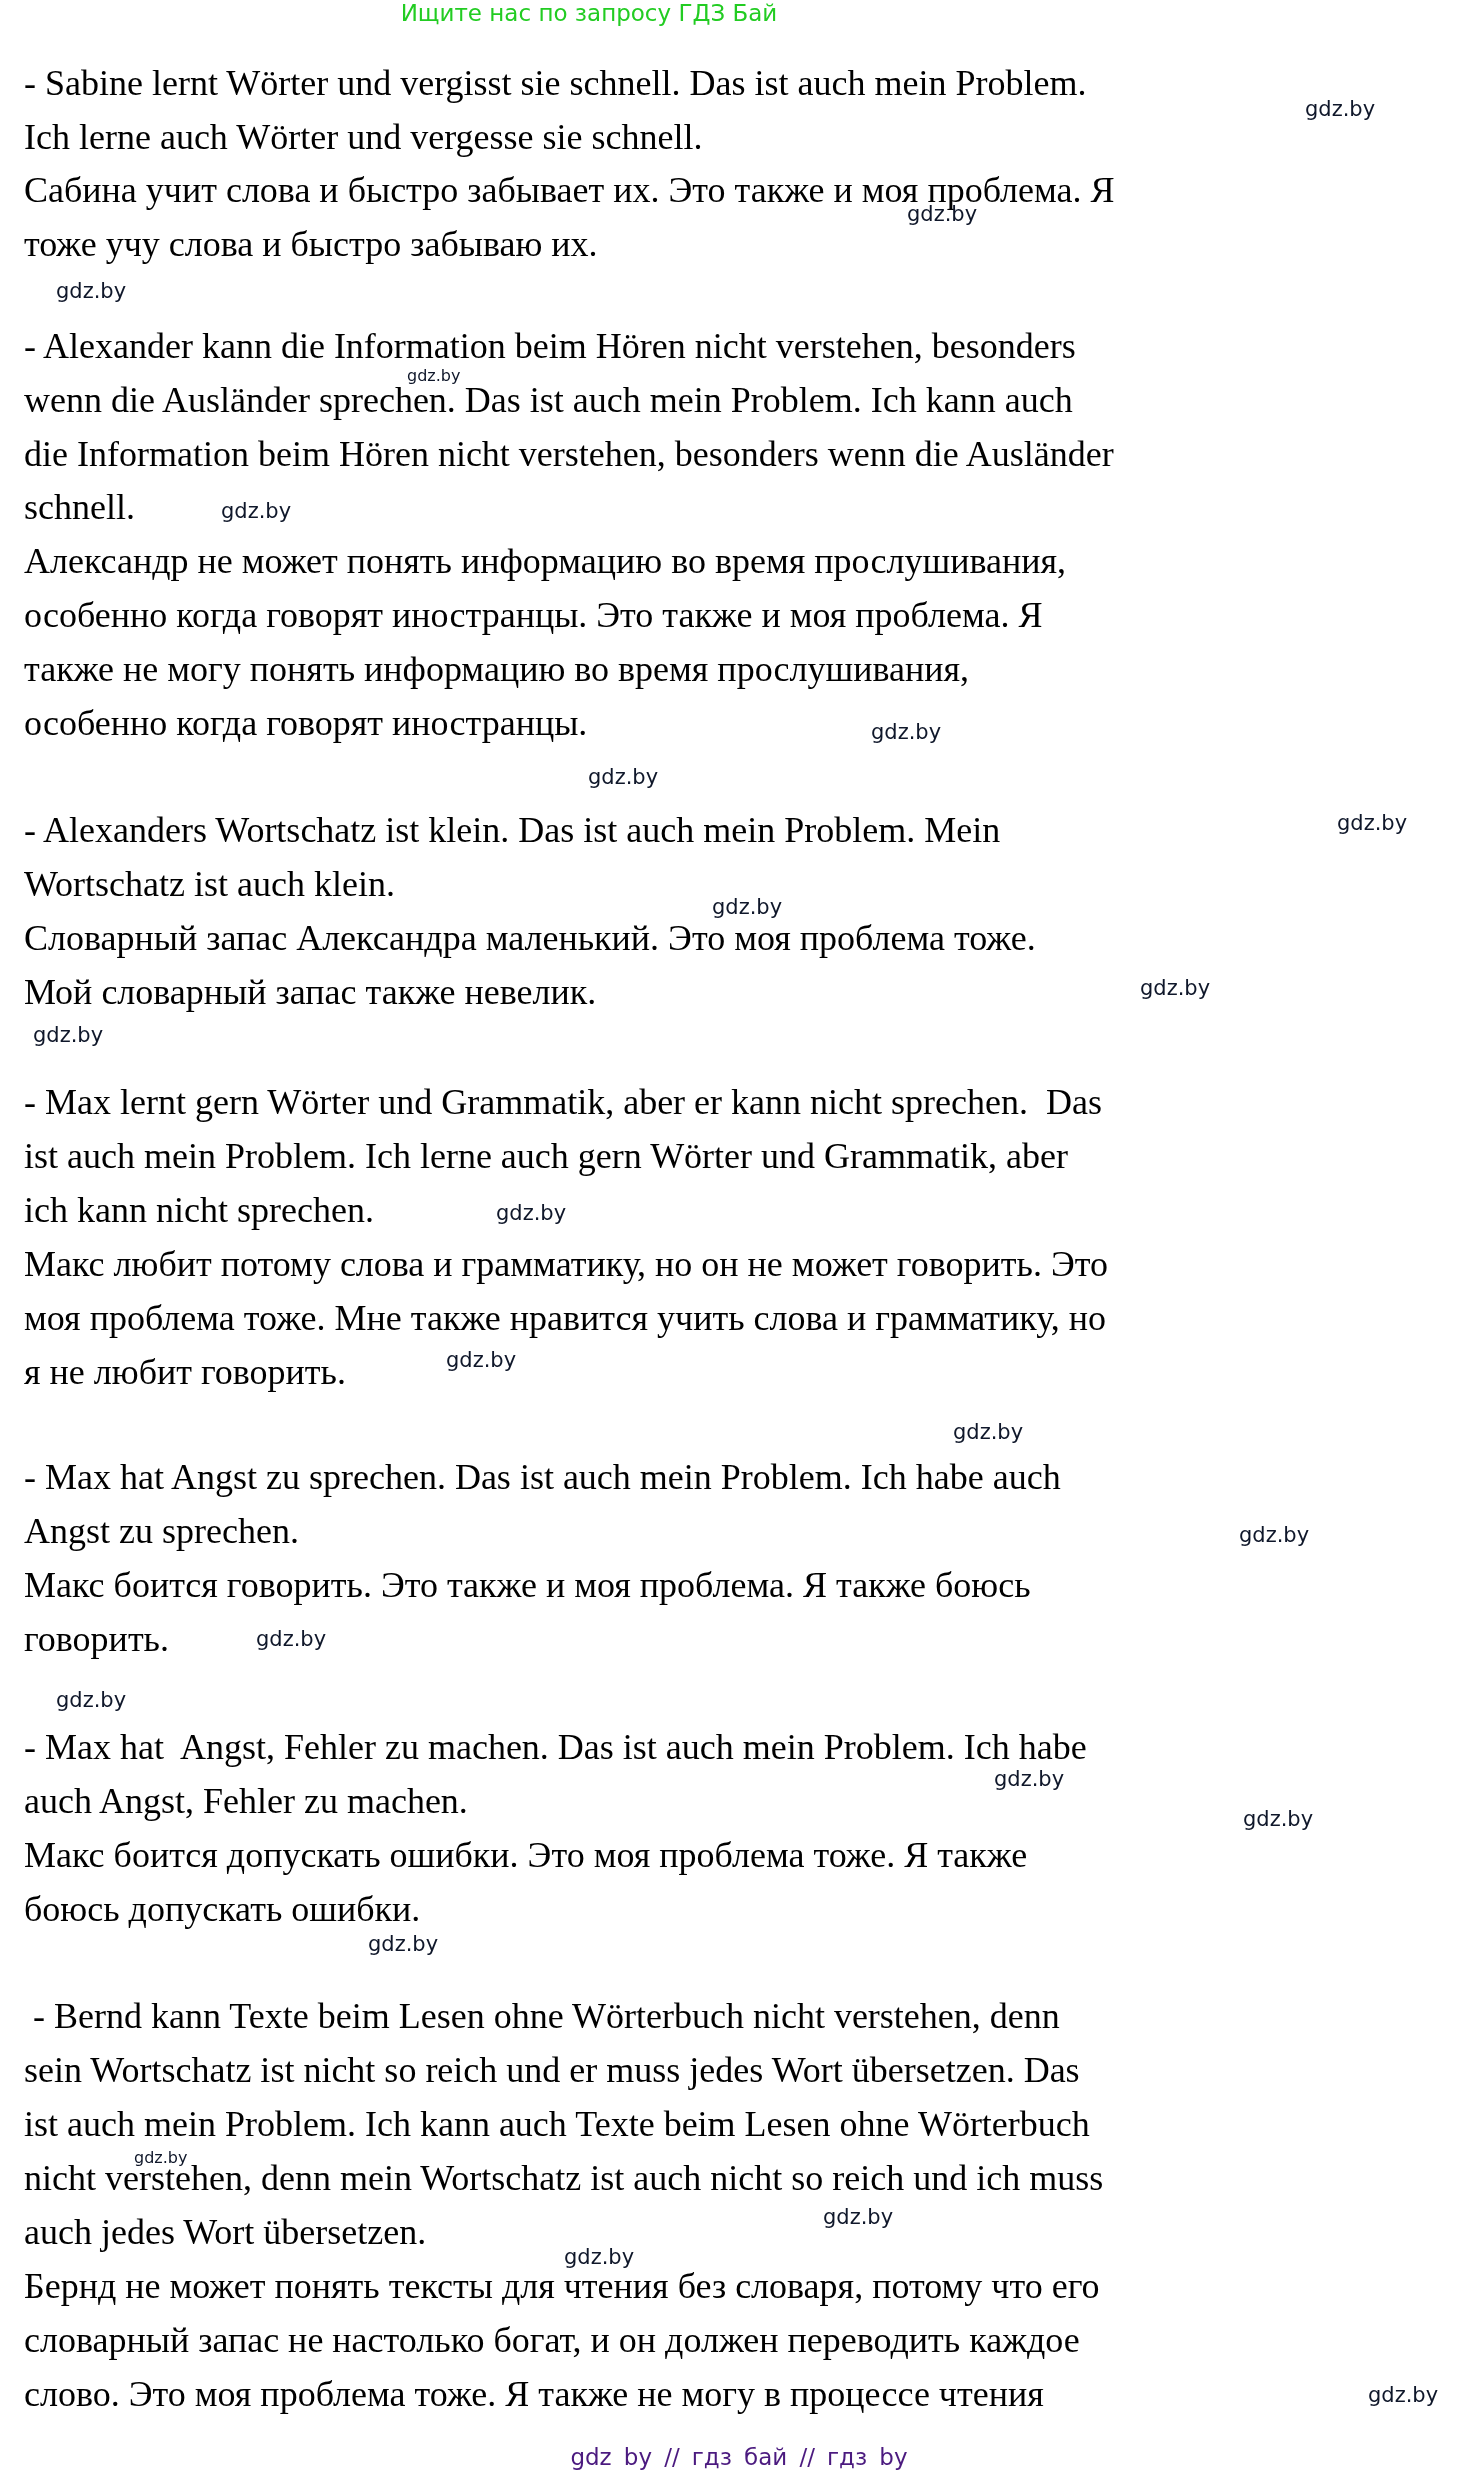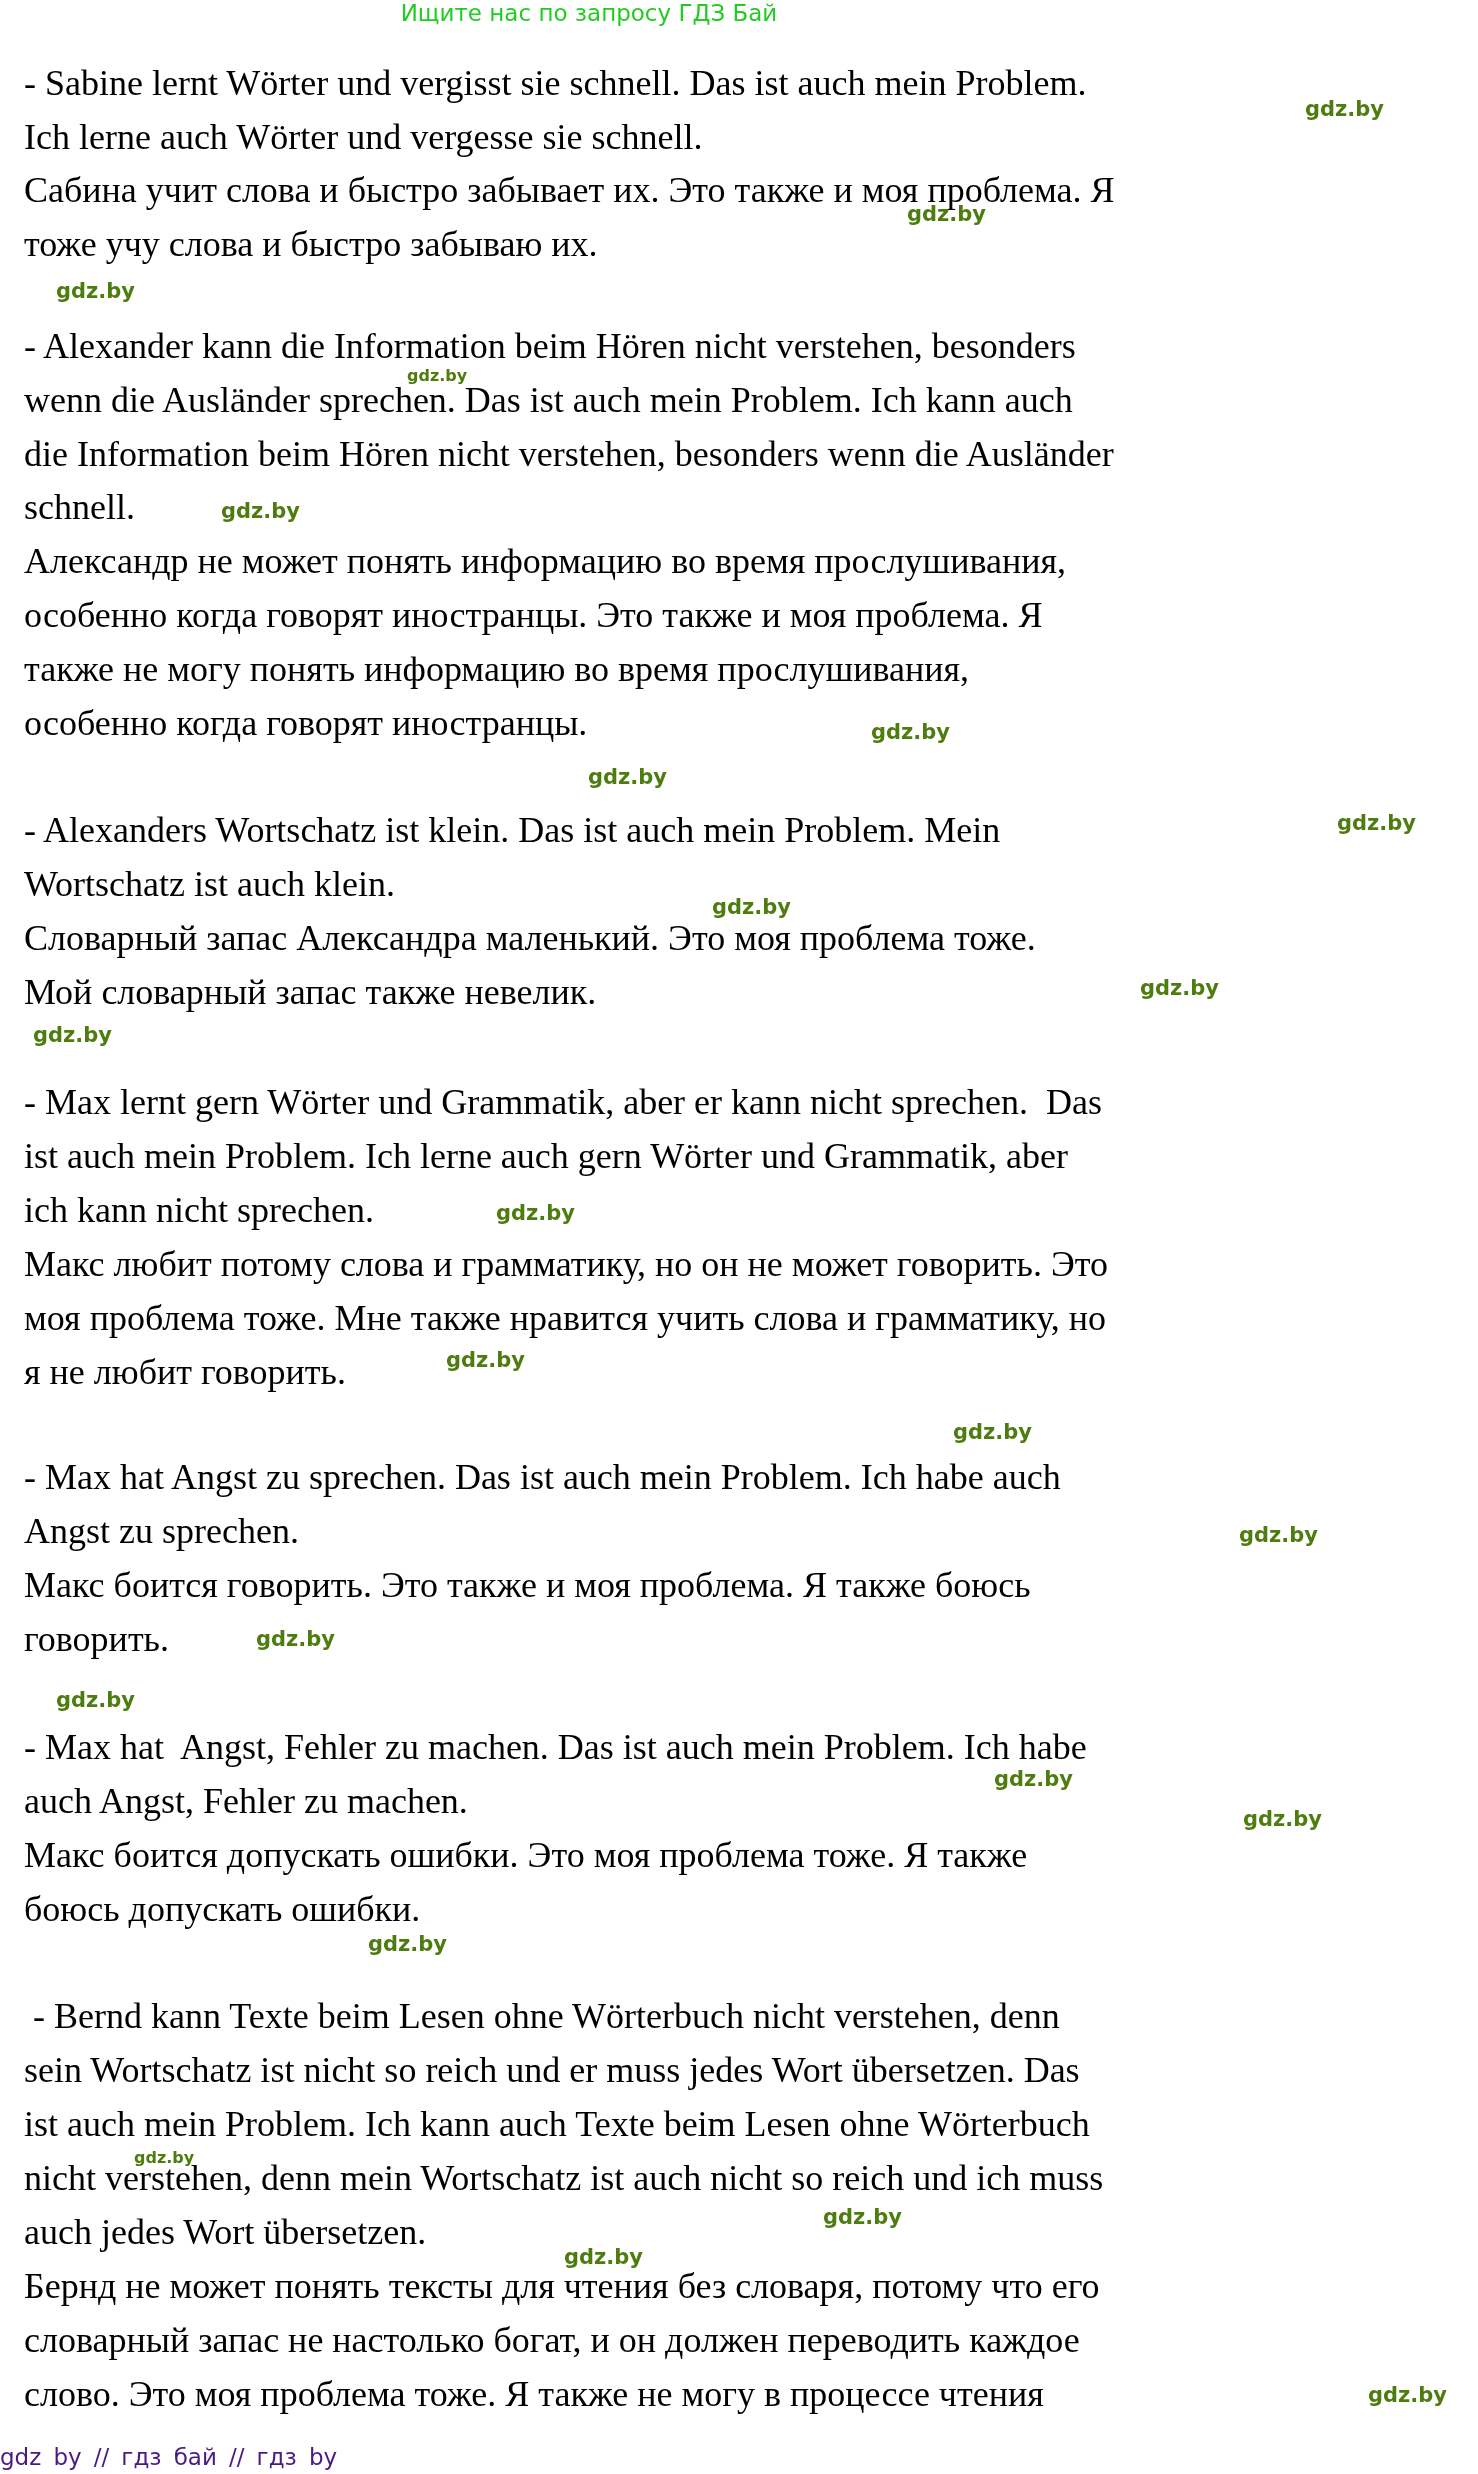--- a/index.html
+++ b/index.html
@@ -4,34 +4,33 @@
 <style>
   html, body { margin: 0; padding: 0; background: #ffffff; }
   body { width: 1478px; height: 2475px; position: relative; overflow: hidden; }
   .header {
     position: absolute; left: 0; top: 0; width: 1178px; height: 27px;
     text-align: center; color: #22cc22;
     font-family: "DejaVu Sans", sans-serif; font-size: 23px; line-height: 27px;
   }
   .footer {
     position: absolute; left: 0; top: 2443px; width: 1478px; height: 29px;
-    color: #4b1a7f;
+    text-align: center; color: #4b1a7f;
     font-family: "DejaVu Sans", sans-serif; font-size: 23px; line-height: 29px;
     word-spacing: 4.8px;
   }
   .line {
     position: absolute; left: 24px; white-space: pre;
     font-family: "Liberation Serif", serif; font-size: 36px; line-height: 54px;
     color: #000000;
   }
   .wm {
     position: absolute; white-space: pre;
     font-family: "DejaVu Sans", sans-serif; font-size: 21px; line-height: 24px;
-    color: #4d7c0f;
-    font-weight: bold;
+    color: #0f172a;
   }
   .wm.small { font-size: 16px; line-height: 17.7px; }
 </style>
 </head>
 <body>
 
 <div class="header">Ищите нас по запросу ГДЗ Бай</div>
 
 <div class="line" style="top:56px">- Sabine lernt Wörter und vergisst sie schnell. Das ist auch mein Problem.</div>
 <div class="line" style="top:110px">Ich lerne auch Wörter und vergesse sie schnell.</div>

